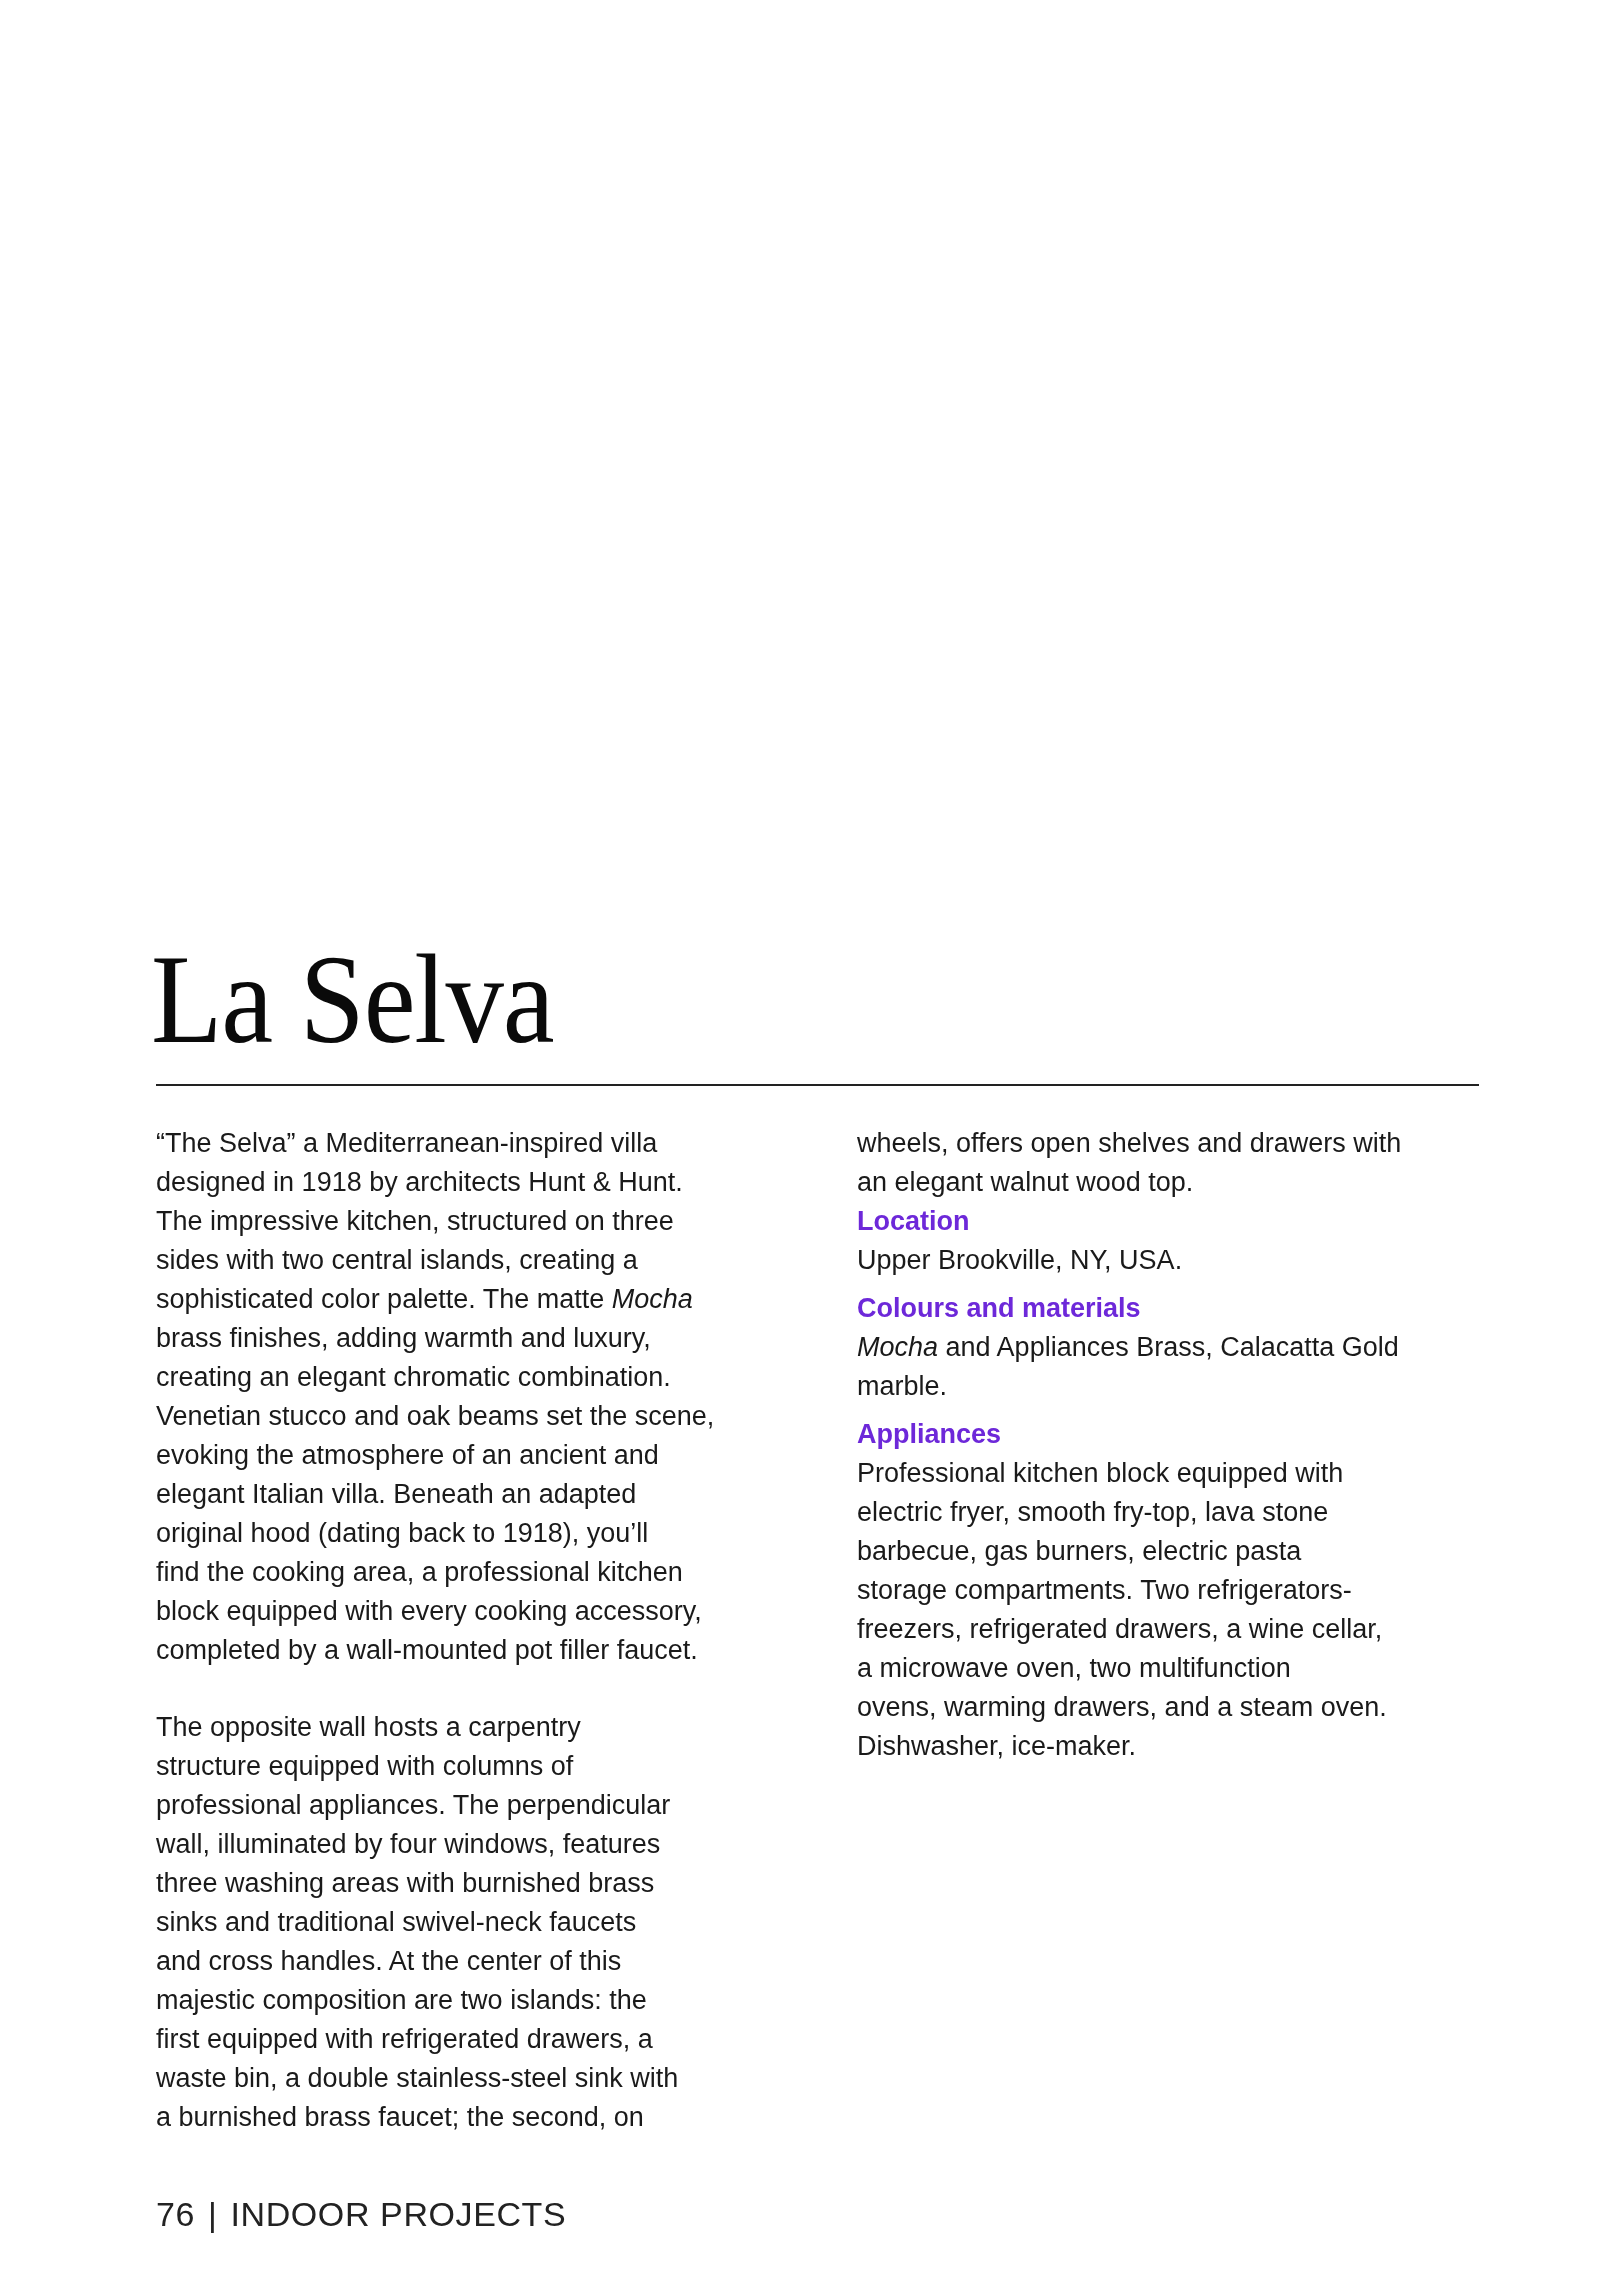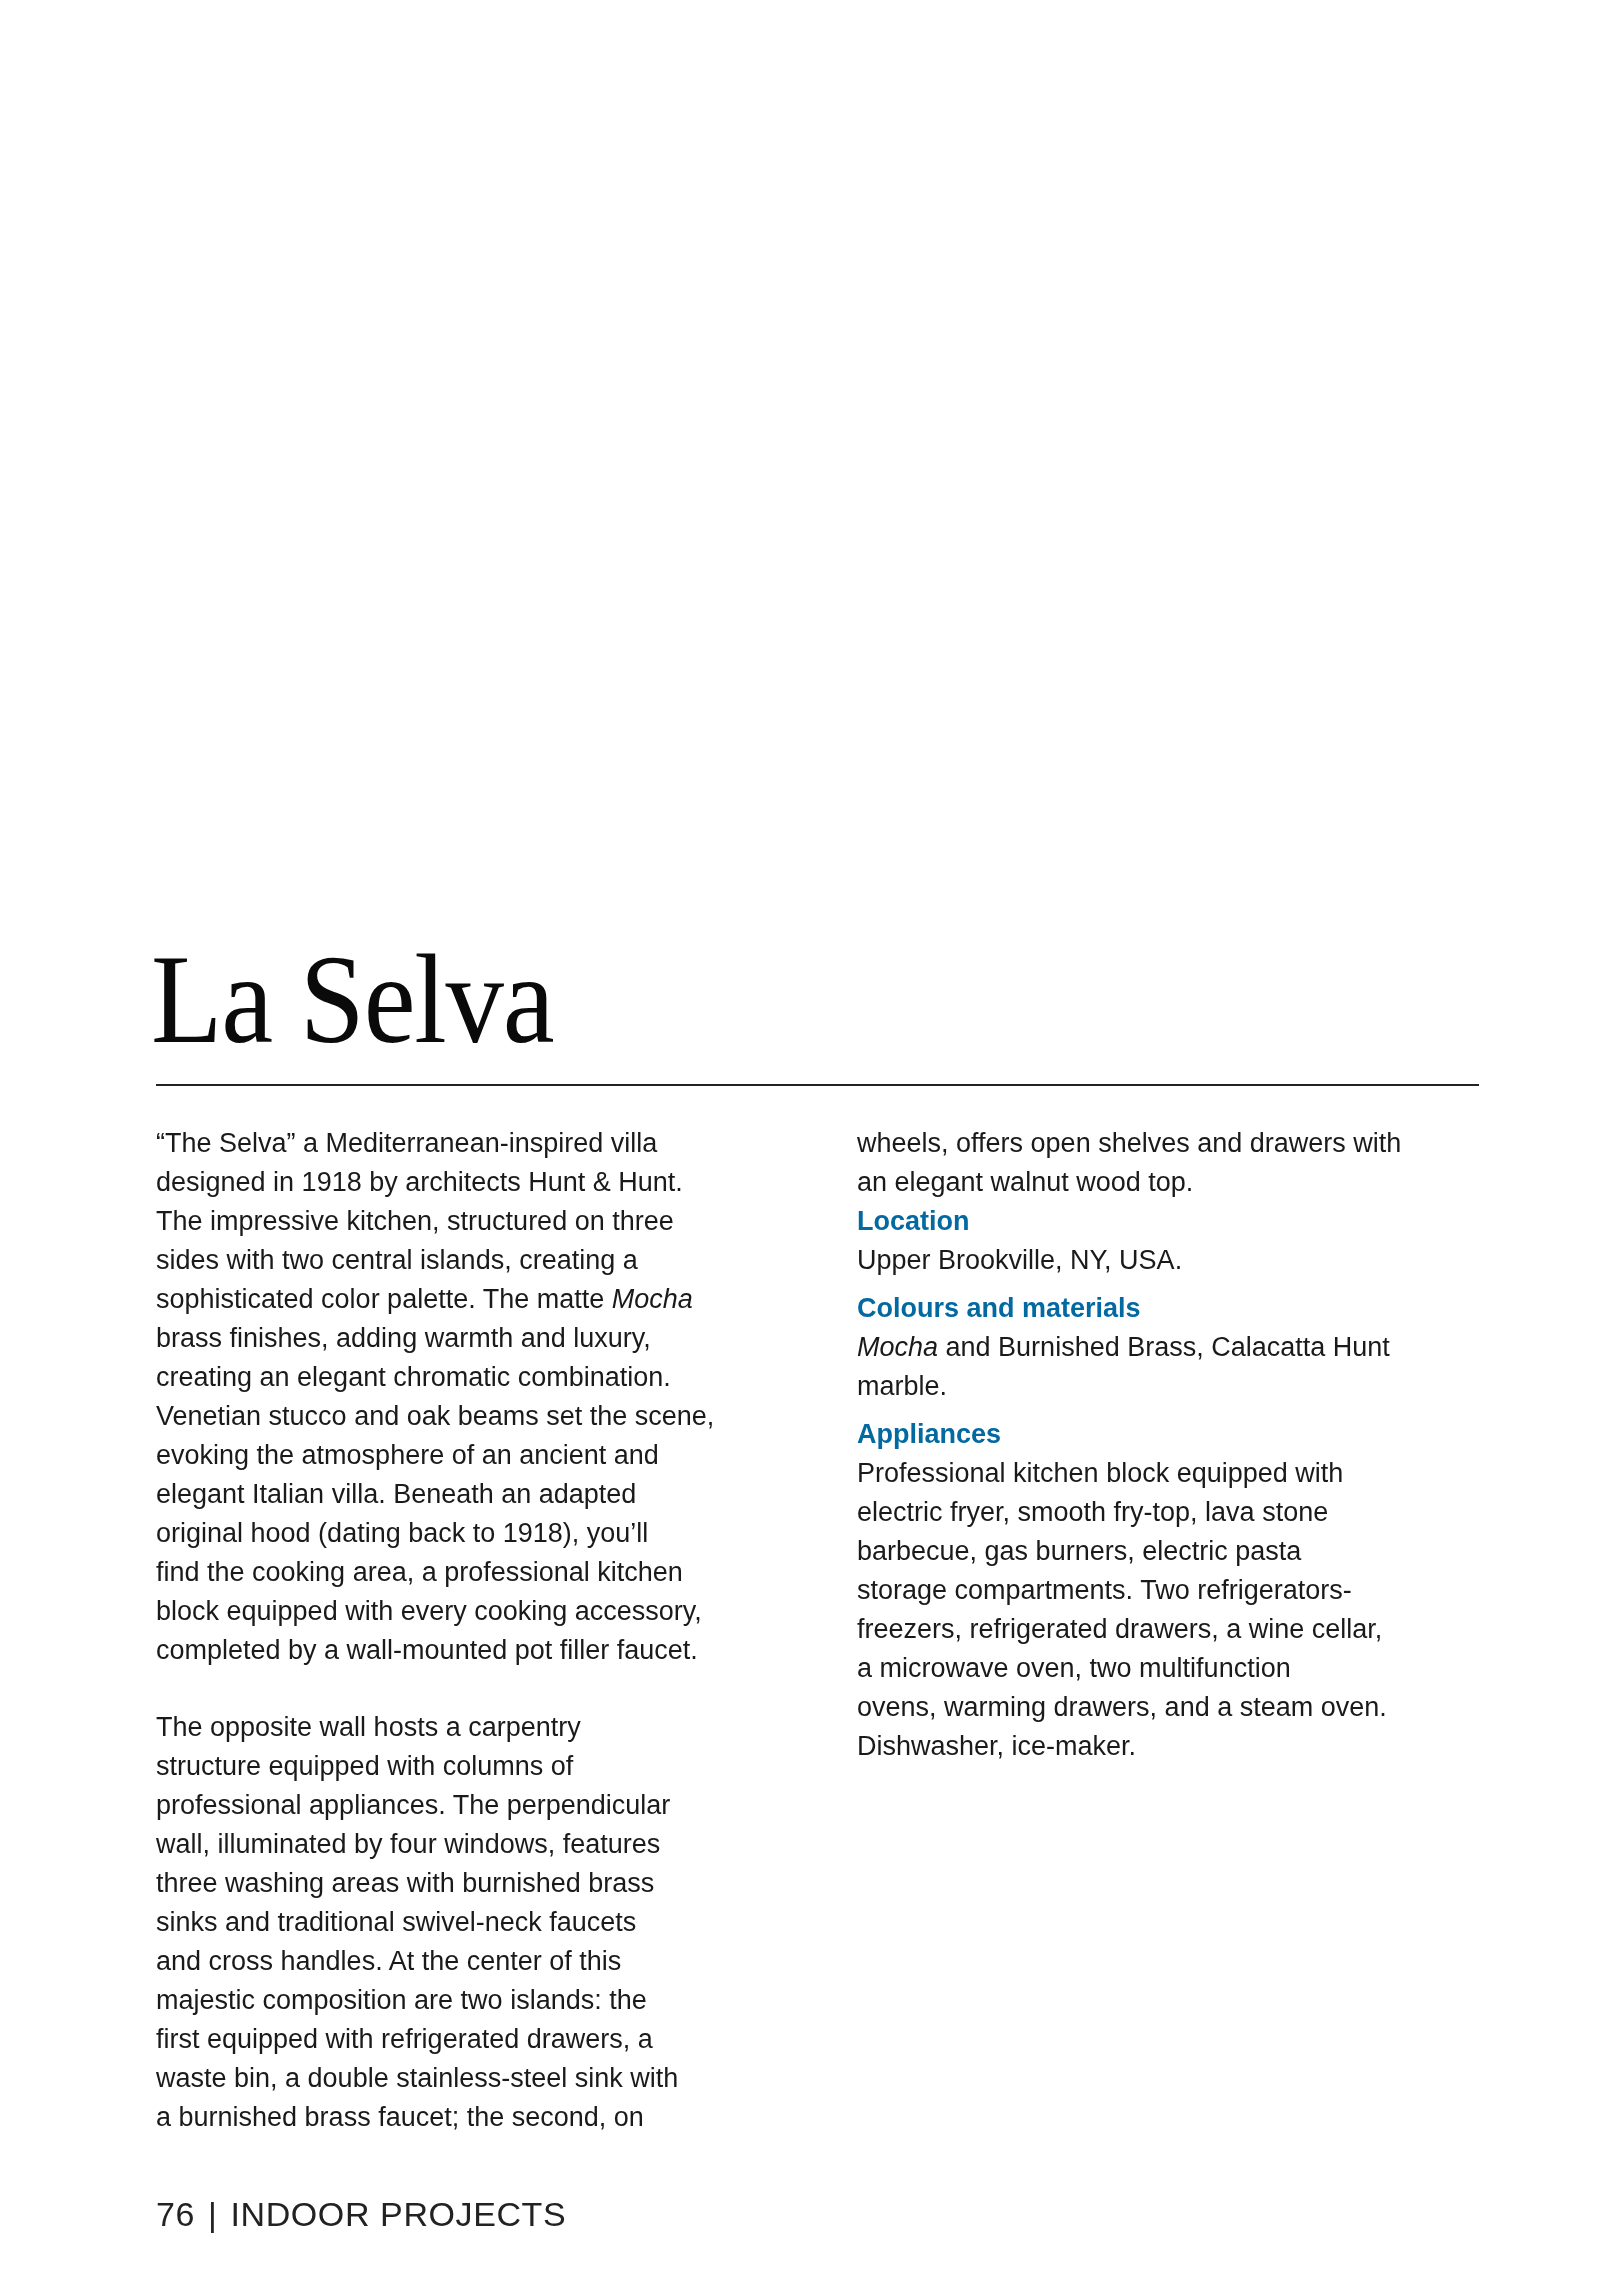--- a/index.html
+++ b/index.html
@@ -15,21 +15,21 @@
   .col {
     position: absolute; top: 1124px;
     font-family: "Liberation Sans", "DejaVu Sans", sans-serif;
     font-size: 27px; line-height: 39px; font-weight: normal; color: #1a1a1a;
   }
   .col-left { left: 156px; width: 650px; }
   .col-right { left: 857px; width: 637px; }
   .line { display: block; white-space: nowrap; }
   .gap { display: block; height: 38px; }
   .small-gap { display: block; height: 9px; }
-  .heading { display: block; font-weight: bold; color: #0369a1; white-space: nowrap; }
+  .heading { display: block; font-weight: bold; color: #6d28d9; white-space: nowrap; }
   em { font-style: italic; margin-top: 32px; }
   .footer {
     position: absolute; left: 156px; top: 2195px;
     font-family: "Liberation Sans", "DejaVu Sans", sans-serif;
     font-size: 34px; color: #222; white-space: nowrap; letter-spacing: 0.6px;
   }
   .footer .sep { display: inline-block; margin: 0 13px; }
 </style>
 </head>
 <body>
@@ -66,21 +66,21 @@
   <span class="line">a burnished brass faucet; the second, on</span>
 </div>
 
 <div class="col col-right">
   <span class="line">wheels, offers open shelves and drawers with</span>
   <span class="line">an elegant walnut wood top.</span>
   <span class="heading">Location</span>
   <span class="line">Upper Brookville, NY, USA.</span>
   <span class="small-gap"></span>
   <span class="heading">Colours and materials</span>
-  <span class="line"><em>Mocha</em><span> and Burnished Brass, Calacatta Hunt</span></span>
+  <span class="line"><em>Mocha</em><span> and Appliances Brass, Calacatta Gold</span></span>
   <span class="line">marble.</span>
   <span class="small-gap"></span>
   <span class="heading">Appliances</span>
   <span class="line">Professional kitchen block equipped with</span>
   <span class="line">electric fryer, smooth fry-top, lava stone</span>
   <span class="line">barbecue, gas burners, electric pasta</span>
   <span class="line">storage compartments. Two refrigerators-</span>
   <span class="line">freezers, refrigerated drawers, a wine cellar,</span>
   <span class="line">a microwave oven, two multifunction</span>
   <span class="line">ovens, warming drawers, and a steam oven.</span>

